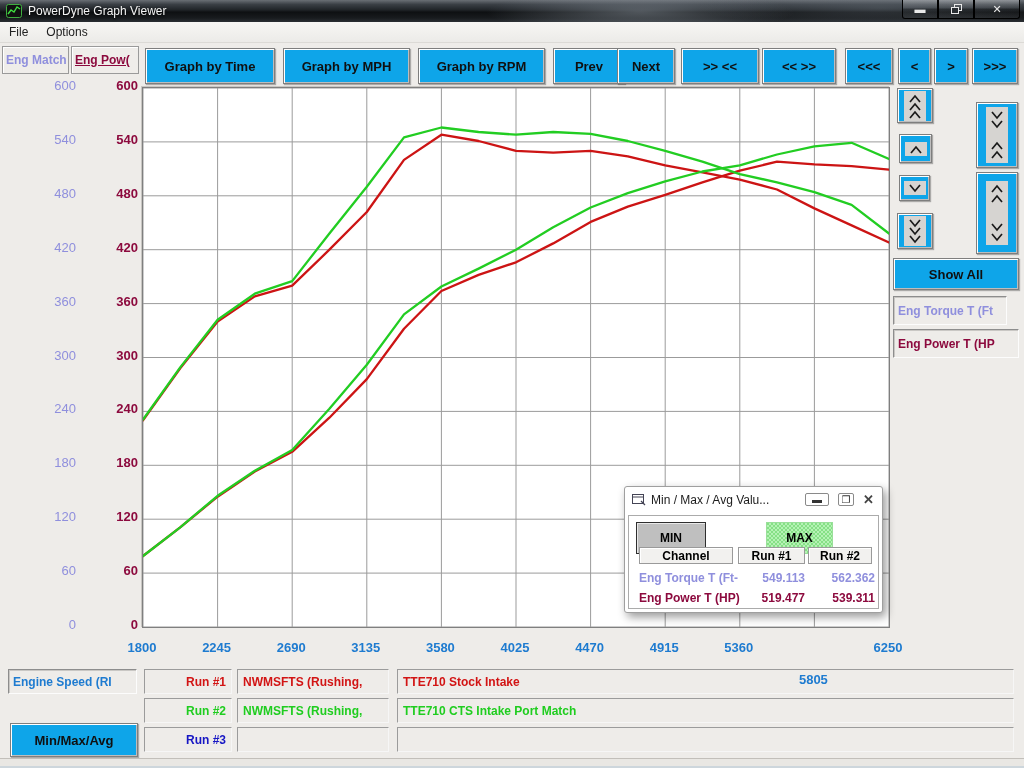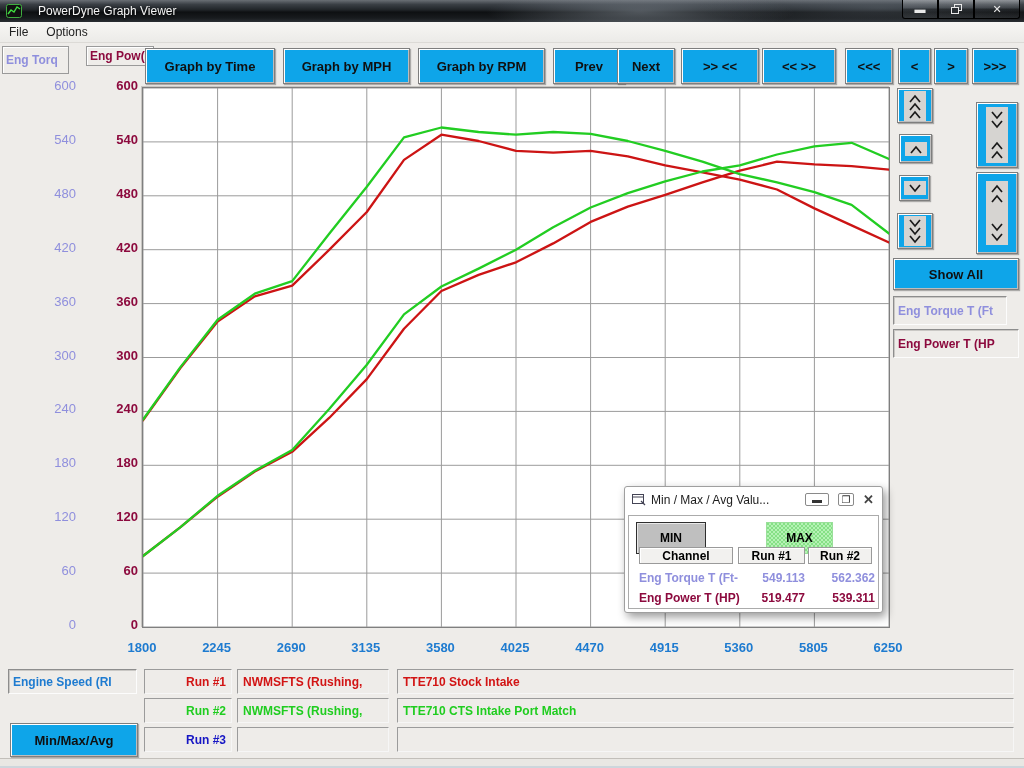--- a/index.html
+++ b/index.html
@@ -7,21 +7,21 @@
   body { position:relative; width:1024px; height:768px; overflow:hidden;
          background:#eeece9; font-family:"Liberation Sans", sans-serif; }
 
   
   .titlebar { position:absolute; left:0; top:0; width:1024px; height:22px;
     background:
       radial-gradient(ellipse 220px 30px at 640px 12px, rgba(160,170,180,.45), rgba(0,0,0,0) 70%),
       radial-gradient(ellipse 260px 26px at 880px 8px, rgba(120,130,140,.35), rgba(0,0,0,0) 70%),
       linear-gradient(180deg,#6a6f75 0%,#3a3f45 20%,#202428 45%,#0e1012 55%,#181b1e 82%,#2b2f34 100%);
     color:#f4f4f4; font-size:12px; display:flex; align-items:center; }
-  .titlebar .title { margin-left:16px; text-shadow:0 1px 3px #000; }
+  .titlebar .title { margin-left:6px; text-shadow:0 1px 3px #000; }
   .app-icon { width:16px; height:16px; margin-left:6px; display:inline-block; }
   .cap-btns { position:absolute; right:4px; top:0; height:19px; display:flex; }
   .cap-btn { width:36px; height:19px; border:1px solid #000; border-top:none;
     background:linear-gradient(180deg,rgba(255,255,255,.25),rgba(255,255,255,.06) 45%,rgba(0,0,0,.25) 50%,rgba(255,255,255,.05));
     color:#e9e9e9; font-size:11px; display:flex; align-items:center; justify-content:center; }
   .cap-btn.first { border-radius:0 0 0 3px; }
   .cap-btn.close { width:46px; border-radius:0 0 3px 0; }
 
   .menubar { position:absolute; left:0; top:22px; width:1024px; height:21px;
     background:linear-gradient(#f7f6f4,#ecebe8); border-bottom:1px solid #dcdad6;
@@ -110,22 +110,22 @@
     </div>
     <div class="cap-btn close">✕</div>
   </div>
 </div>
 
 <div class="menubar">
   <span class="menu-item">File</span>
   <span class="menu-item">Options</span>
 </div>
 
-<div class="tab torque-color" style="left:2px; top:46px; width:67px; height:28px;">Eng Torq</div>
-<div class="tab power-color" style="left:86px; top:46px; width:68px; height:20px;">Eng Pow(</div>
+<div class="tab torque-color" style="left:2px; top:46px; width:67px; height:28px;">Eng Match</div>
+<div class="tab power-color" style="left:71px; top:46px; width:68px; height:28px;text-decoration:underline;">Eng Pow(</div>
 
 <div class="btn" style="left:145px; top:48px; width:130px; height:36px;">Graph by Time</div>
 <div class="btn" style="left:283px; top:48px; width:127px; height:36px;">Graph by MPH</div>
 <div class="btn" style="left:418px; top:48px; width:127px; height:36px;">Graph by RPM</div>
 <div class="btn" style="left:553px; top:48px; width:72px; height:36px;">Prev</div>
 <div class="btn" style="left:617px; top:48px; width:58px; height:36px;">Next</div>
 <div class="btn" style="left:681px; top:48px; width:78px; height:36px;">&gt;&gt; &lt;&lt;</div>
 <div class="btn" style="left:762px; top:48px; width:74px; height:36px;">&lt;&lt; &gt;&gt;</div>
 <div class="btn" style="left:845px; top:48px; width:48px; height:36px;">&lt;&lt;&lt;</div>
 <div class="btn" style="left:898px; top:48px; width:33px; height:36px;">&lt;</div>
@@ -193,21 +193,21 @@
 <div id="xlabels">
     <span style="left: 112px;">1800</span>
     <span style="left: 186.6px;">2245</span>
     <span style="left: 261.2px;">2690</span>
     <span style="left: 335.8px;">3135</span>
     <span style="left: 410.4px;">3580</span>
     <span style="left: 485px;">4025</span>
     <span style="left: 559.6px;">4470</span>
     <span style="left: 634.2px;">4915</span>
     <span style="left: 708.8px;">5360</span>
-    <span style="left: 783.4px;">5805</span>
+    <span style="left: 783.4px; margin-top: 32px;">5805</span>
     <span style="left: 858px;">6250</span>
   </div>
 
 <div class="btn" style="left:897px; top:88px;  width:36px; height:35px;">
   <span class="chev-slab">
       <svg width="16" height="26" viewBox="0 0 16 26">
         <polyline points="3,9 8,3 13,9" fill="none" stroke="#1a1a1a" stroke-width="1.7"></polyline>
         <polyline points="3,17 8,11 13,17" fill="none" stroke="#1a1a1a" stroke-width="1.7"></polyline>
         <polyline points="3,25 8,19 13,25" fill="none" stroke="#1a1a1a" stroke-width="1.7"></polyline>
       </svg>

